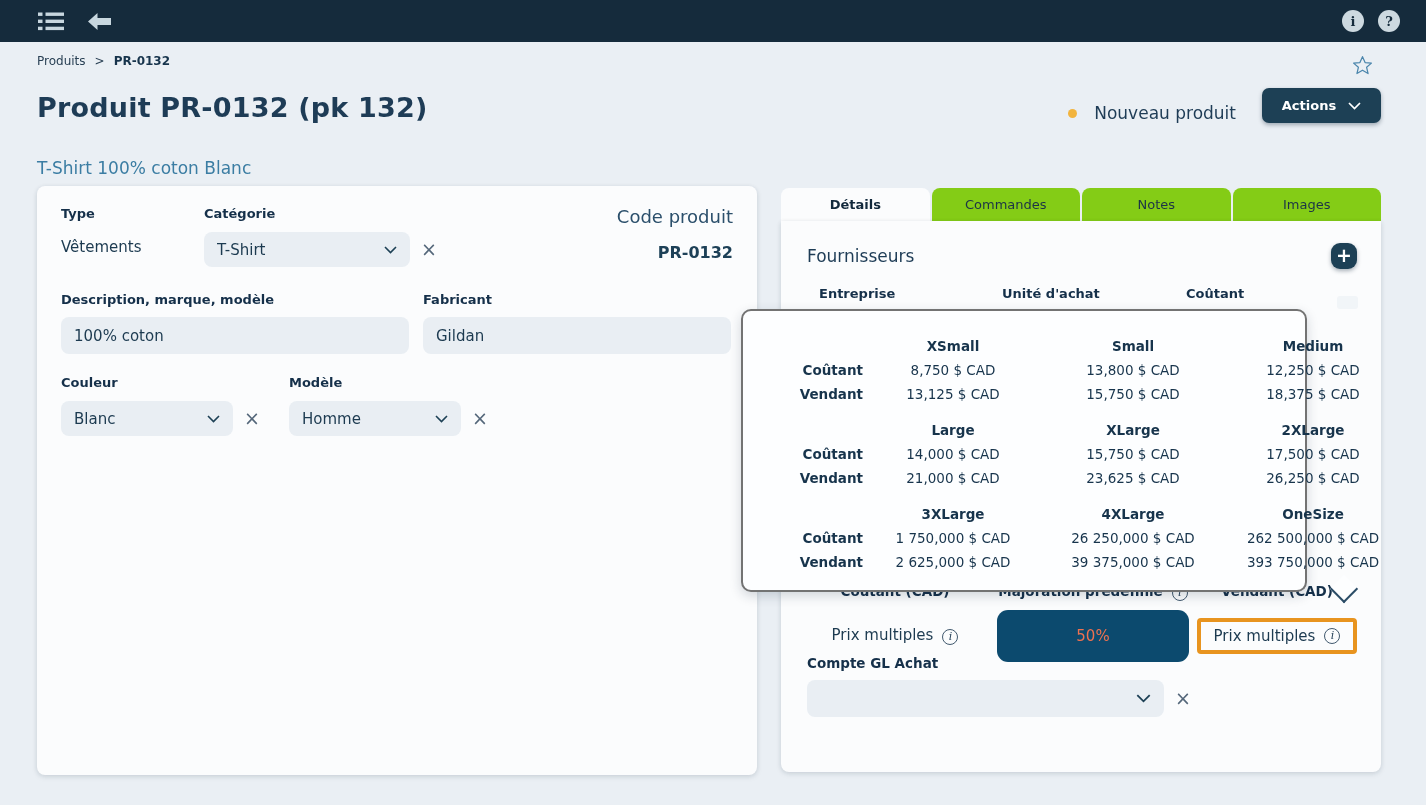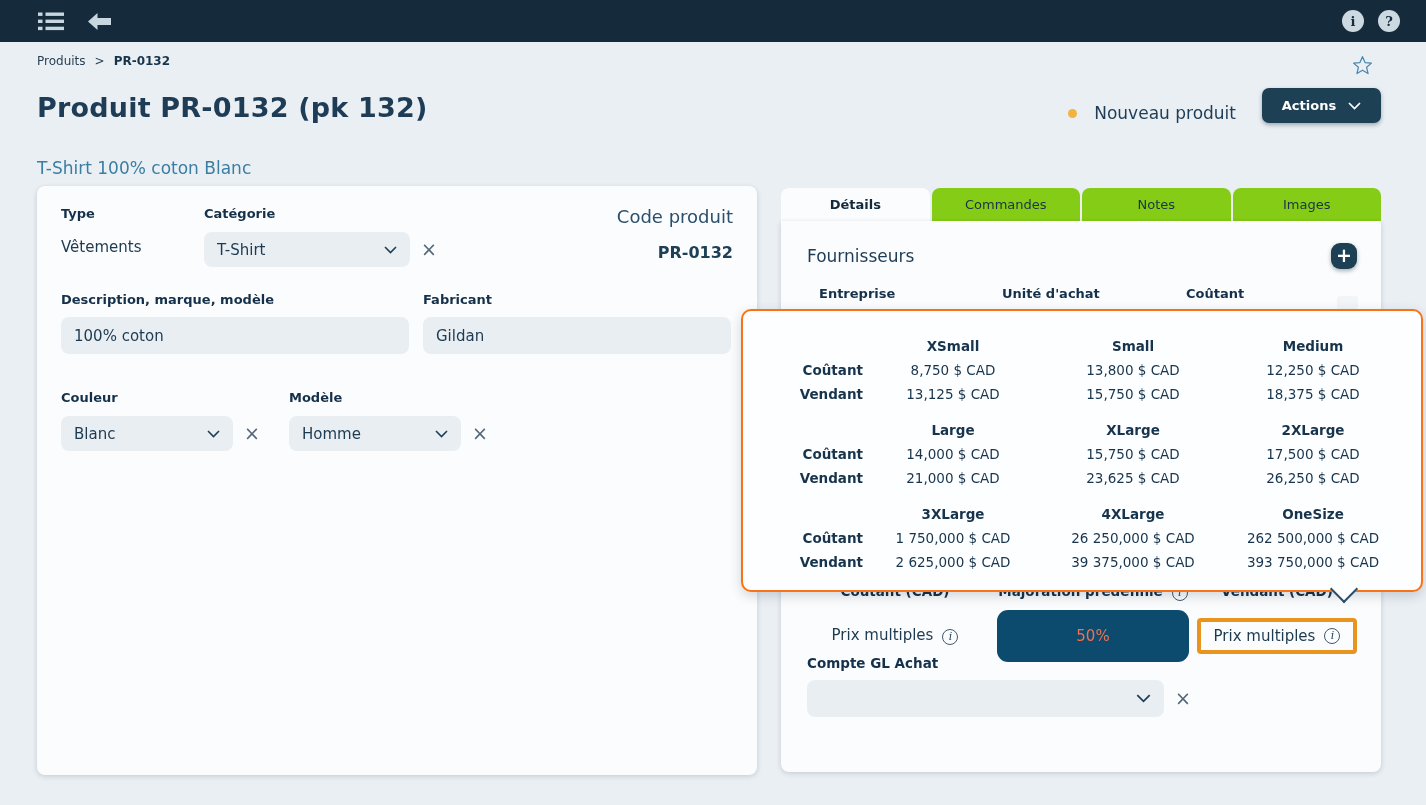--- a/index.html
+++ b/index.html
@@ -84,21 +84,21 @@
 
   .lc-row1 { display: flex; }
   .fld-type { width: 143px; }
   .code-block { margin-left: auto; text-align: right; }
   .code-label { font-size: 18px; color: #2B4F6B; }
   .code-value { font-size: 16px; font-weight: bold; color: #1D4057; margin-top: 16px; }
   .lc-row2 { display: flex; margin-top: 25px; gap: 14px; }
   .lc-row2 .col-desc { width: 348px; }
   .lc-row2 .col-fab { width: 308px; }
   .lc-row2 .text-input { margin-top: 10px; }
-  .lc-row3 { display: flex; margin-top: 36px; }
+  .lc-row3 { display: flex; margin-top: 21px; }
   .lc-row3 .col-couleur { width: 228px; }
   .sel-192 { width: 172px; }
   .sel-206 { width: 206px; }
 
   
   .tabs { position: absolute; left: 781px; top: 188px; width: 600px; height: 33px; display: flex; gap: 2px; }
   .tab {
     flex: 1; border-radius: 8px 8px 0 0; display: flex; align-items: center; justify-content: center;
     font-size: 13px; cursor: pointer; background: #84cc16; color: #1C3347;
   }
@@ -145,22 +145,22 @@
     font-size: 11px; font-family: "DejaVu Serif", serif; font-style: italic; font-weight: normal;
     color: #2A455C; margin-left: 9px; flex: none; cursor: pointer;
   }
   .gl-section { position: absolute; left: 26px; top: 434px; }
   .gl-label { font-size: 13.5px; font-weight: bold; color: #15304A; }
   .gl-row { display: flex; align-items: center; margin-top: 9px; }
   .gl-select { width: 357px; height: 37px; }
 
   
   .price-popup {
-    position: absolute; left: 741px; top: 309px; width: 682px; height: 283px;
-    background: #FDFEFF; border: 2px solid #f97316; border-radius: 10px;
+    position: absolute; left: 741px; top: 309px; width: 566px; height: 283px;
+    background: #FDFEFF; border: 2px solid #737373; border-radius: 10px;
     box-shadow: 0 4px 12px rgba(20,40,60,0.18); z-index: 5; padding-top: 23px;
   }
   .popup-arrow {
     position: absolute; left: 1334px; top: 579px; width: 20px; height: 20px;
     background: #FDFEFF; border-right: 2px solid #2B4C66; border-bottom: 2px solid #2B4C66;
     transform: rotate(45deg); z-index: 6;
   }
   .pg-group { display: grid; grid-template-columns: 120px 180px 180px 180px; margin-bottom: 12px; }
   .pg-cell { line-height: 24px; font-size: 13.5px; color: #17344C; text-align: center; }
   .pg-label { text-align: right; font-weight: bold; }

